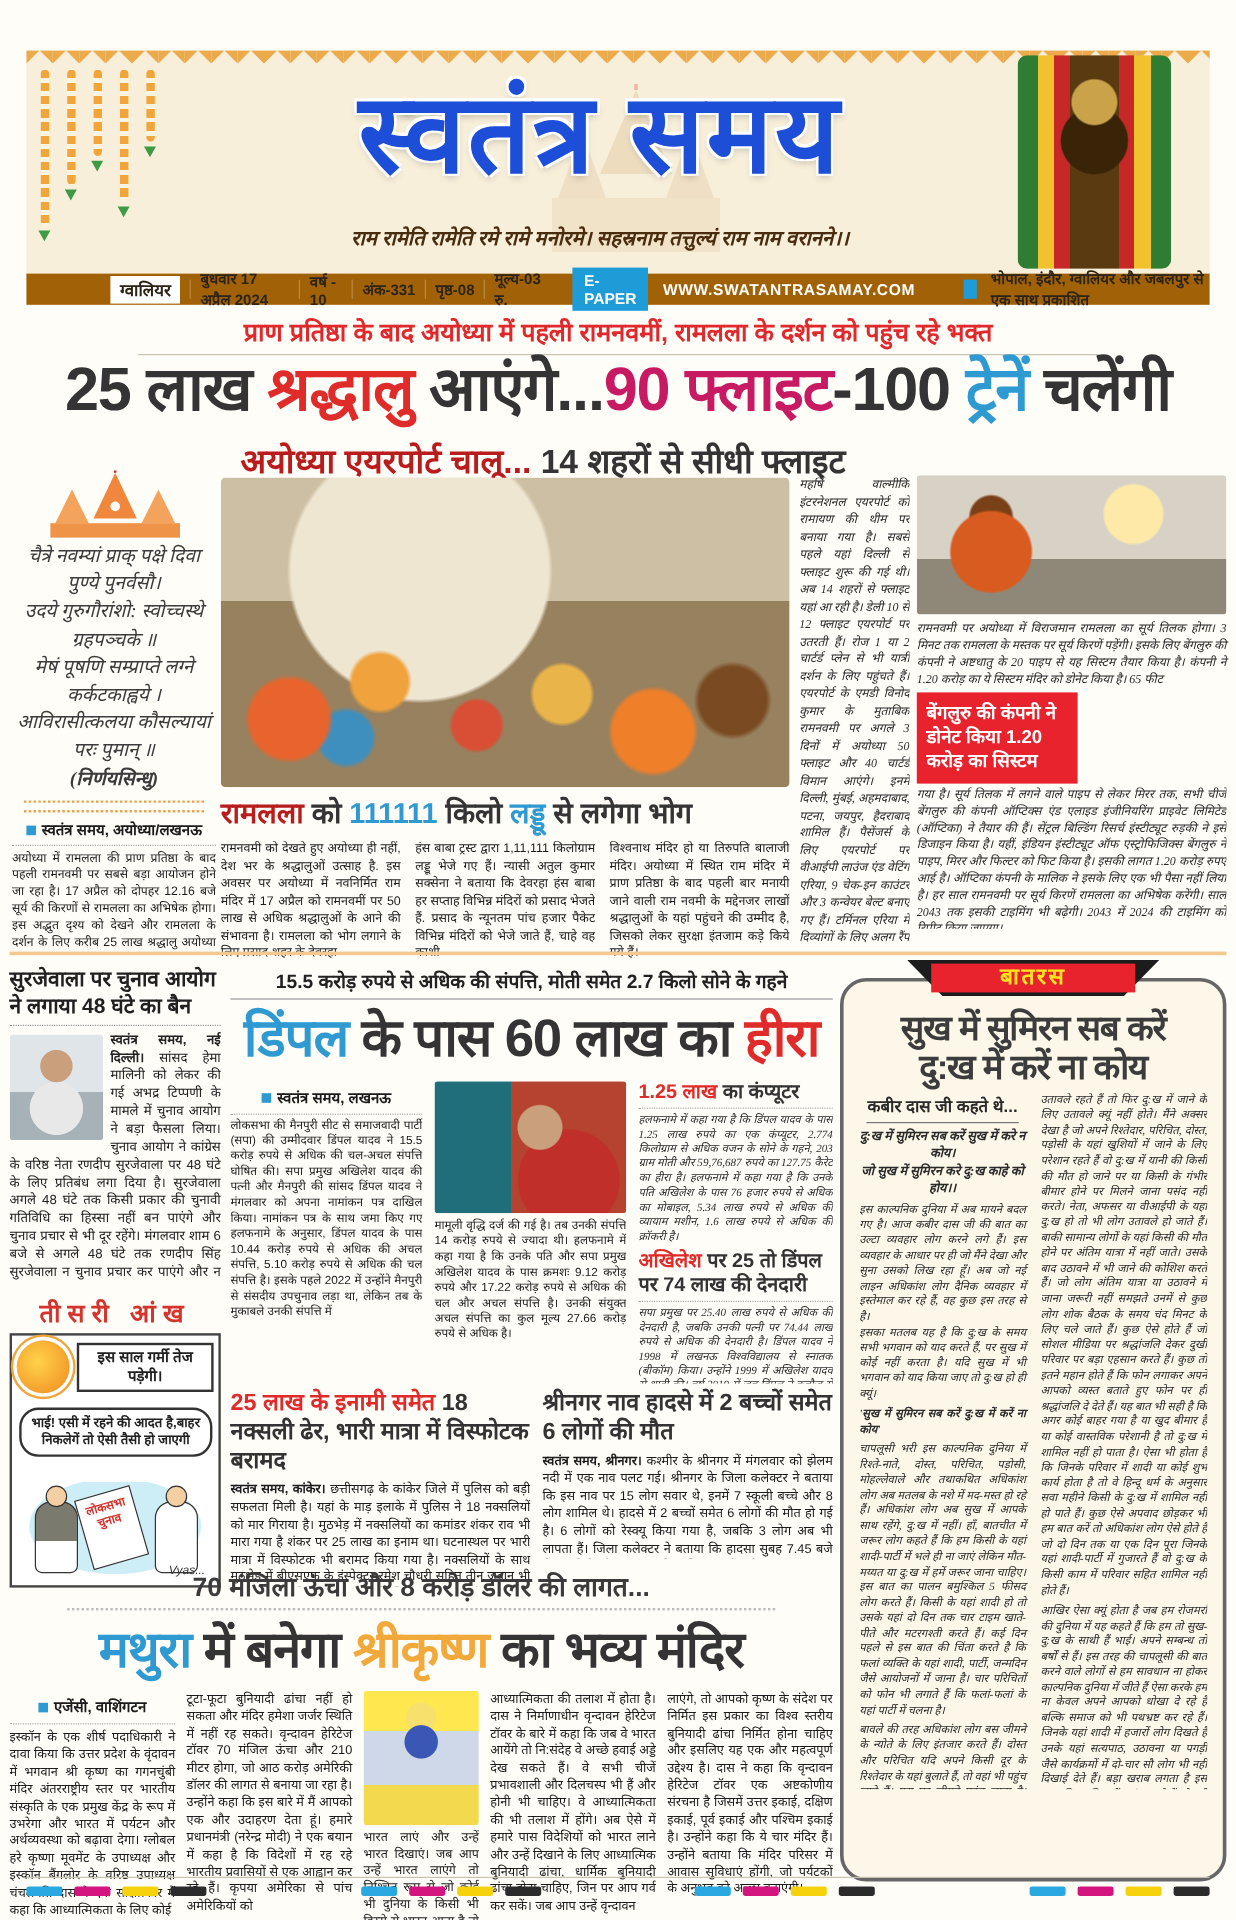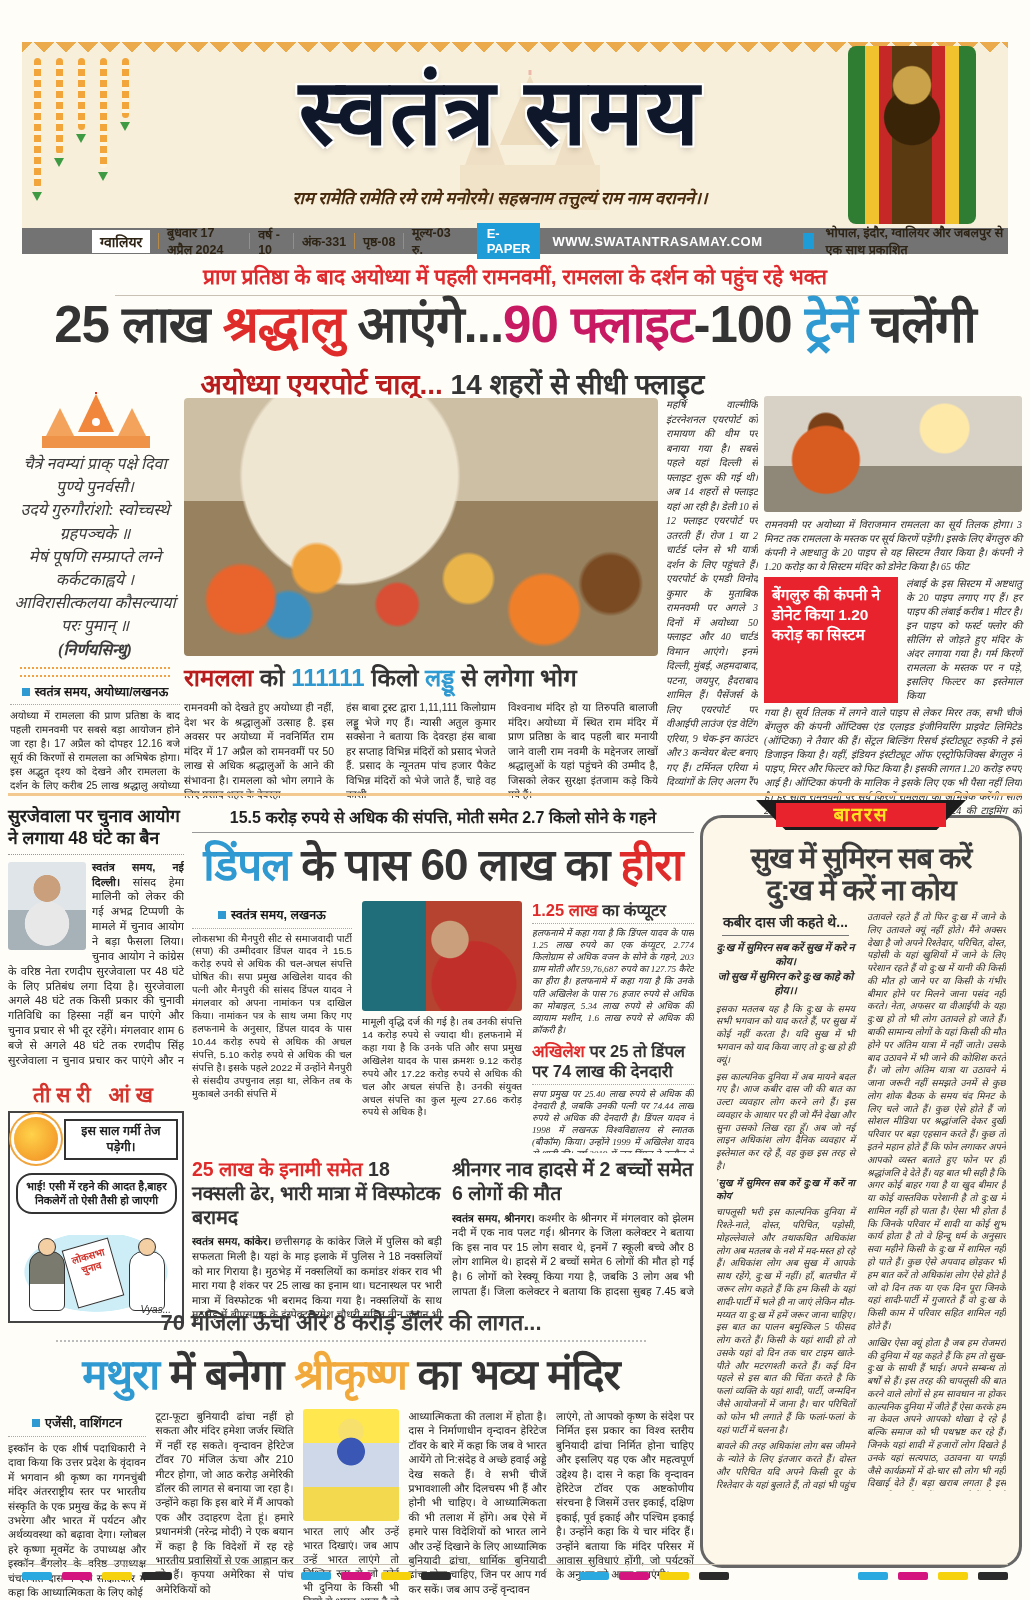--- a/index.html
+++ b/index.html
@@ -14,33 +14,33 @@
 
   
   .mast-bg{left:22px;top:42px;width:986px;height:186px;background:#f8efdb;}
   .bunting{left:22px;top:42px;width:986px;height:16px;
     background:
       linear-gradient(135deg,#eaa43e 25%,transparent 25%) 0 0/22px 22px,
       linear-gradient(225deg,#eaa43e 25%,transparent 25%) 0 0/22px 22px;
     opacity:.9;}
   .strand{position:absolute;width:7px;background:repeating-linear-gradient(#f2a53a 0 7px,#fdf4e0 7px 11px);border-radius:4px;}
   .leaf{position:absolute;width:0;height:0;border-left:5px solid transparent;border-right:5px solid transparent;border-top:9px solid #3f9b43;}
-  .mast-title{left:200px;top:64px;width:600px;font-size:92px;line-height:1.05;font-weight:800;color:#0f172a;
+  .mast-title{left:200px;top:64px;width:600px;font-size:92px;line-height:1.05;font-weight:800;color:#1d4ed8;
     text-shadow:-2px -2px 0 #fff,2px -2px 0 #fff,-2px 2px 0 #fff,2px 2px 0 #fff,0 4px 6px rgba(0,0,0,.18);
     letter-spacing:2px;}
   .tagline{left:170px;top:186px;width:660px;font-size:17px;color:#4a2c0e;}
   .ram-photo{left:848px;top:46px;width:128px;height:178px;border-radius:8px;
     background:
       radial-gradient(circle at 50% 22%,#caa24a 0 12%,rgba(0,0,0,0) 13%),
       radial-gradient(circle at 50% 40%,#3a2408 0 22%,rgba(0,0,0,0) 23%),
       linear-gradient(90deg,#2e7d32 0 13%,#f2c12e 13% 24%,#c62828 24% 34%,#5a3a10 34% 66%,#c62828 66% 76%,#f2c12e 76% 87%,#2e7d32 87% 100%);}
   .temple-ghost{left:430px;top:70px;width:200px;height:150px;opacity:.35;}
 
   
-  .date-strip{left:22px;top:228px;width:986px;height:26px;background:#737373;display:flex;align-items:center;
+  .date-strip{left:22px;top:228px;width:986px;height:26px;background:#a16207;display:flex;align-items:center;
     font-size:12.5px;font-weight:bold;color:#2e2415;}
   .date-strip .sep{width:1px;height:16px;background:#b98a45;margin:0 8px;}
   .ed-box{background:#fff;padding:2px 8px;margin-left:70px;font-size:14px;}
   .epaper{background:#1e9cd7;color:#fff;padding:3px 10px;font-size:13px;}
   .site{color:#fff;font-size:13px;letter-spacing:.5px;}
   .blue-sq{width:16px;height:16px;background:#1e9cd7;}
 
   
   .kicker{left:115px;top:262px;width:800px;font-size:21px;font-weight:bold;color:#e0292d;padding-bottom:5px;border-bottom:1px solid #c9c2b4;}
   .lead-hl{left:0;top:298px;width:1030px;font-size:51px;font-weight:800;line-height:1.05;letter-spacing:-1px;}
@@ -255,21 +255,20 @@
   </div>
 
   <div class="abs crowd-photo"></div>
   <div class="abs airport-col i j clip">महर्षि वाल्मीकि इंटरनेशनल एयरपोर्ट को रामायण की थीम पर बनाया गया है। सबसे पहले यहां दिल्ली से फ्लाइट शुरू की गई थी। अब 14 शहरों से फ्लाइट यहां आ रही है। डेली 10 से 12 फ्लाइट एयरपोर्ट पर उतरती हैं। रोज 1 या 2 चार्टर्ड प्लेन से भी यात्री दर्शन के लिए पहुंचते हैं। एयरपोर्ट के एमडी विनोद कुमार के मुताबिक रामनवमी पर अगले 3 दिनों में अयोध्या 50 फ्लाइट और 40 चार्टर्ड विमान आएंगे। इनमें दिल्ली, मुंबई, अहमदाबाद, पटना, जयपुर, हैदराबाद शामिल हैं। पैसेंजर्स के लिए एयरपोर्ट पर वीआईपी लाउंज एंड वेटिंग एरिया, 9 चेक-इन काउंटर और 3 कन्वेयर बेल्ट बनाए गए हैं। टर्मिनल एरिया में दिव्यांगों के लिए अलग रैंप हैं। पैसेंजर्स यहां रेस्ट कर सकते हैं और लोकल कन्वेंस की सुविधा भी यहीं से मिलेगी। एयरपोर्ट एडमिनिस्ट्रेशन के मुताबिक, अगले 3 दिन में 4000 से ज्यादा यात्री प्लेन से अयोध्या पहुंचेंगे। रामनवमी स्पेशल ऑफर के तहत विमान कंपनियां रामनगरी आने वाली फ्लाइट्स की बुकिंग पर 2 हजार रुपए तक की छूट दे रही हैं।</div>
 
   <div class="abs surya">
     <div class="surya-photo"></div>
     <div class="surya-body i j">रामनवमी पर अयोध्या में विराजमान रामलला का सूर्य तिलक होगा। 3 मिनट तक रामलला के मस्तक पर सूर्य किरणें पड़ेंगी। इसके लिए बेंगलुरु की कंपनी ने अष्टधातु के 20 पाइप से यह सिस्टम तैयार किया है। कंपनी ने 1.20 करोड़ का ये सिस्टम मंदिर को डोनेट किया है। 65 फीट</div>
     <div style="display:flex;gap:8px;margin-top:3px;">
       <div class="donate">बेंगलुरु की कंपनी ने डोनेट किया 1.20 करोड़ का सिस्टम</div>
-      <div class="surya-body i j" style="flex:1;">लंबाई के इस सिस्टम में अष्टधातु के 20 पाइप लगाए गए हैं। हर पाइप की लंबाई करीब 1 मीटर है। इन पाइप को फर्स्ट फ्लोर की सीलिंग से जोड़ते हुए मंदिर के अंदर लगाया गया है। गर्म किरणें रामलला के मस्तक पर न पड़े, इसलिए फिल्टर का इस्तेमाल किया</div>
     </div>
     <div class="surya-body i j clip" style="margin-top:3px;height:118px;">गया है। सूर्य तिलक में लगने वाले पाइप से लेकर मिरर तक, सभी चीजें बेंगलुरु की कंपनी ऑप्टिक्स एंड एलाइड इंजीनियरिंग प्राइवेट लिमिटेड (ऑप्टिका) ने तैयार की हैं। सेंट्रल बिल्डिंग रिसर्च इंस्टीट्यूट रुड़की ने इसे डिजाइन किया है। यहीं, इंडियन इंस्टीट्यूट ऑफ एस्ट्रोफिजिक्स बेंगलुरु ने पाइप, मिरर और फिल्टर को फिट किया है। इसकी लागत 1.20 करोड़ रुपए आई है। ऑप्टिका कंपनी के मालिक ने इसके लिए एक भी पैसा नहीं लिया है। हर साल रामनवमी पर सूर्य किरणें रामलला का अभिषेक करेंगी। साल 2043 तक इसकी टाइमिंग भी बढ़ेगी। 2043 में 2024 की टाइमिंग को रिपीट किया जाएगा।</div>
   </div>
 
   <div class="abs laddu">
     <div class="laddu-hl">
       <span class="hl-org">रामलला</span><span class="hl-dark"> को </span><span class="hl-blue">111111</span><span class="hl-dark"> किलो </span><span class="hl-blue">लड्डू</span><span class="hl-dark"> से लगेगा भोग</span>
     </div>
     <div class="laddu-cols">
       <div class="j">रामनवमी को देखते हुए अयोध्या ही नहीं, देश भर के श्रद्धालुओं उत्साह है. इस अवसर पर अयोध्या में नवनिर्मित राम मंदिर में 17 अप्रैल को रामनवमीं पर 50 लाख से अधिक श्रद्धालुओं के आने की संभावना है। रामलला को भोग लगाने के लिए प्रसाद शहर के देवरहा</div>
@@ -346,22 +345,22 @@
         <div>सुख में सुमिरन सब करें</div>
         <div>दु:ख में करें ना कोय</div>
       </div>
       <div class="bat-cols">
         <div class="bat-c i j">
           <div class="bat-sub" style="margin:2px 6px 5px;font-style:normal;font-family:'Liberation Sans',sans-serif;">कबीर दास जी कहते थे...</div>
           <div class="couplet c">
             <div>दु:ख में सुमिरन सब करें सुख में करे न कोय।</div>
             <div>जो सुख में सुमिरन करे दु:ख काहे को होय।।</div>
           </div>
+          <div style="margin-top:4px;">इस काल्पनिक दुनिया में अब मायने बदल गए है। आज कबीर दास जी की बात का उल्टा व्यवहार लोग करने लगे हैं। इस व्यवहार के आधार पर ही जो मैंने देखा और सुना उसको लिख रहा हूँ। अब जो नई लाइन अधिकांश लोग दैनिक व्यवहार में इस्तेमाल कर रहे हैं, वह कुछ इस तरह से है।</div>
           <div>इसका मतलब यह है कि दु:ख के समय सभी भगवान को याद करते हैं, पर सुख में कोई नहीं करता है। यदि सुख में भी भगवान को याद किया जाए तो दु:ख हो ही क्यूं।</div>
-          <div style="margin-top:4px;">इस काल्पनिक दुनिया में अब मायने बदल गए है। आज कबीर दास जी की बात का उल्टा व्यवहार लोग करने लगे हैं। इस व्यवहार के आधार पर ही जो मैंने देखा और सुना उसको लिख रहा हूँ। अब जो नई लाइन अधिकांश लोग दैनिक व्यवहार में इस्तेमाल कर रहे हैं, वह कुछ इस तरह से है।</div>
           <div class="bat-quote">'सुख में सुमिरन सब करें दु:ख में करें ना कोय'</div>
           <div>चापलूसी भरी इस काल्पनिक दुनिया में रिश्ते-नाते, दोस्त, परिचित, पड़ोसी, मोहल्लेवाले और तथाकथित अधिकांश लोग अब मतलब के नशे में मद-मस्त हो रहे हैं। अधिकांश लोग अब सुख में आपके साथ रहेंगे, दु:ख में नहीं। हाँ, बातचीत में जरूर लोग कहते हैं कि हम किसी के यहां शादी-पार्टी में भले ही ना जाएं लेकिन मौत-मय्यत या दु:ख में हमें जरूर जाना चाहिए। इस बात का पालन बमुश्किल 5 फीसद लोग करते हैं। किसी के यहां शादी हो तो उसके यहां दो दिन तक चार टाइम खाते-पीते और मटरगश्ती करते हैं। कई दिन पहले से इस बात की चिंता करते है कि फलां व्यक्ति के यहां शादी, पार्टी, जन्मदिन जैसे आयोजनों में जाना है। चार परिचितों को फोन भी लगाते हैं कि फलां-फलां के यहां पार्टी में चलना है।</div>
           <div style="margin-top:4px;">बावले की तरह अधिकांश लोग बस जीमने के न्योते के लिए इंतजार करते हैं। दोस्त और परिचित यदि अपने किसी दूर के रिश्तेदार के यहां बुलाते हैं, तो वहां भी पहुंच जाते हैं। पूरा घर जीमने पहुंच जाता है। शादी और पार्टी के फोटो भी फेसबुक, ट्विटर, इंस्टाग्राम और स्टेटस पर लगाते हैं। लोग बताते हैं कि हम कितनी पार्टियों में जाते हैं। पार्टी के भव्य आयोजन की तारीफ भी करते हैं। जिसके यहां जाते हैं, उनसे गले ऐसे मिलते हैं जैसे कोई सगे भाई-भाई भी नहीं मिल रहे हैं।</div>
 
         </div>
         <div class="bat-c i j">
           <div>उतावले रहते हैं तो फिर दु:ख में जाने के लिए उतावले क्यूं नहीं होते। मैंने अक्सर देखा है जो अपने रिश्तेदार, परिचित, दोस्त, पड़ोसी के यहां खुशियों में जाने के लिए परेशान रहते हैं वो दु:ख में यानी की किसी की मौत हो जाने पर या किसी के गंभीर बीमार होने पर मिलने जाना पसंद नहीं करते। नेता, अफसर या वीआईपी के यहां दु:ख हो तो भी लोग उतावले हो जाते हैं। बाकी सामान्य लोगों के यहां किसी की मौत होने पर अंतिम यात्रा में नहीं जाते। उसके बाद उठावने में भी जाने की कोशिश करते हैं। जो लोग अंतिम यात्रा या उठावने में जाना जरूरी नहीं समझते उनमें से कुछ लोग शोक बैठक के समय चंद मिनट के लिए चले जाते हैं। कुछ ऐसे होते हैं जो सोशल मीडिया पर श्रद्धांजलि देकर दुखी परिवार पर बड़ा एहसान करते हैं। कुछ तो इतने महान होते हैं कि फोन लगाकर अपने आपको व्यस्त बताते हुए फोन पर ही श्रद्धांजलि दे देते हैं। यह बात भी सही है कि अगर कोई बाहर गया है या खुद बीमार है या कोई वास्तविक परेशानी है तो दु:ख में शामिल नहीं हो पाता है। ऐसा भी होता है कि जिनके परिवार में शादी या कोई शुभ कार्य होता है तो वे हिन्दू धर्म के अनुसार सवा महीने किसी के दु:ख में शामिल नहीं हो पाते हैं। कुछ ऐसे अपवाद छोड़कर भी हम बात करें तो अधिकांश लोग ऐसे होते हैं जो दो दिन तक या एक दिन पूरा जिनके यहां शादी-पार्टी में गुजारते हैं वो दु:ख के किसी काम में परिवार सहित शामिल नहीं होते हैं।</div>
           <div style="margin-top:4px;">आखिर ऐसा क्यूं होता है जब हम रोजमर्रा की दुनिया में यह कहते हैं कि हम तो सुख-दु:ख के साथी हैं भाई। अपने सम्बन्ध तो बर्षों से हैं। इस तरह की चापलूसी की बात करने वाले लोगों से हम सावधान ना होकर काल्पनिक दुनिया में जीते हैं ऐसा करके हम ना केवल अपने आपको धोखा दे रहे हैं बल्कि समाज को भी पथभ्रष्ट कर रहे हैं। जिनके यहां शादी में हजारों लोग दिखते हैं उनके यहां सत्यपाठ, उठावना या पगड़ी जैसे कार्यक्रमों में दो-चार सौ लोग भी नहीं दिखाई देते हैं। बड़ा खराब लगता है इस काल्पनिक दुनिया में, क्यूं हम लोगों को नहीं पहचान पाते, क्या हम ऐसा नहीं कर सकते कि जो हमारे दु:ख में शामिल ना हों हम उसके सुख में शामिल ना हों, भले ही हम दु:ख में जरूर चले जाएं, क्यूं न हम दिखावे की इस चका-चौंध से निकलकर अपने रिश्तों की सीमा तय कर दें। शादी में कोई व्यक्ति आपको चार बार फोन लगाकर या दस बार मैसेज करके या फिर घर आकर पत्रिका देता है, इसका मतलब यह तो नहीं कि हम उसके यहां दु:ख में जाने की सिर्फ औपचारिकता निभाएं या जाये ही नहीं। मैंने तो एक सवाल उठाया है, लोगों को सोचने के लिए, अब आपकी मर्जी, आपकी जिन्दगी, आपके फैसले। कल्पना की इस दुनिया में रहने से तो चंद शुभचिंतकों और रिश्तेदारों के बीच रहना बेहतर है, राम-राम।</div>
 
         </div>

